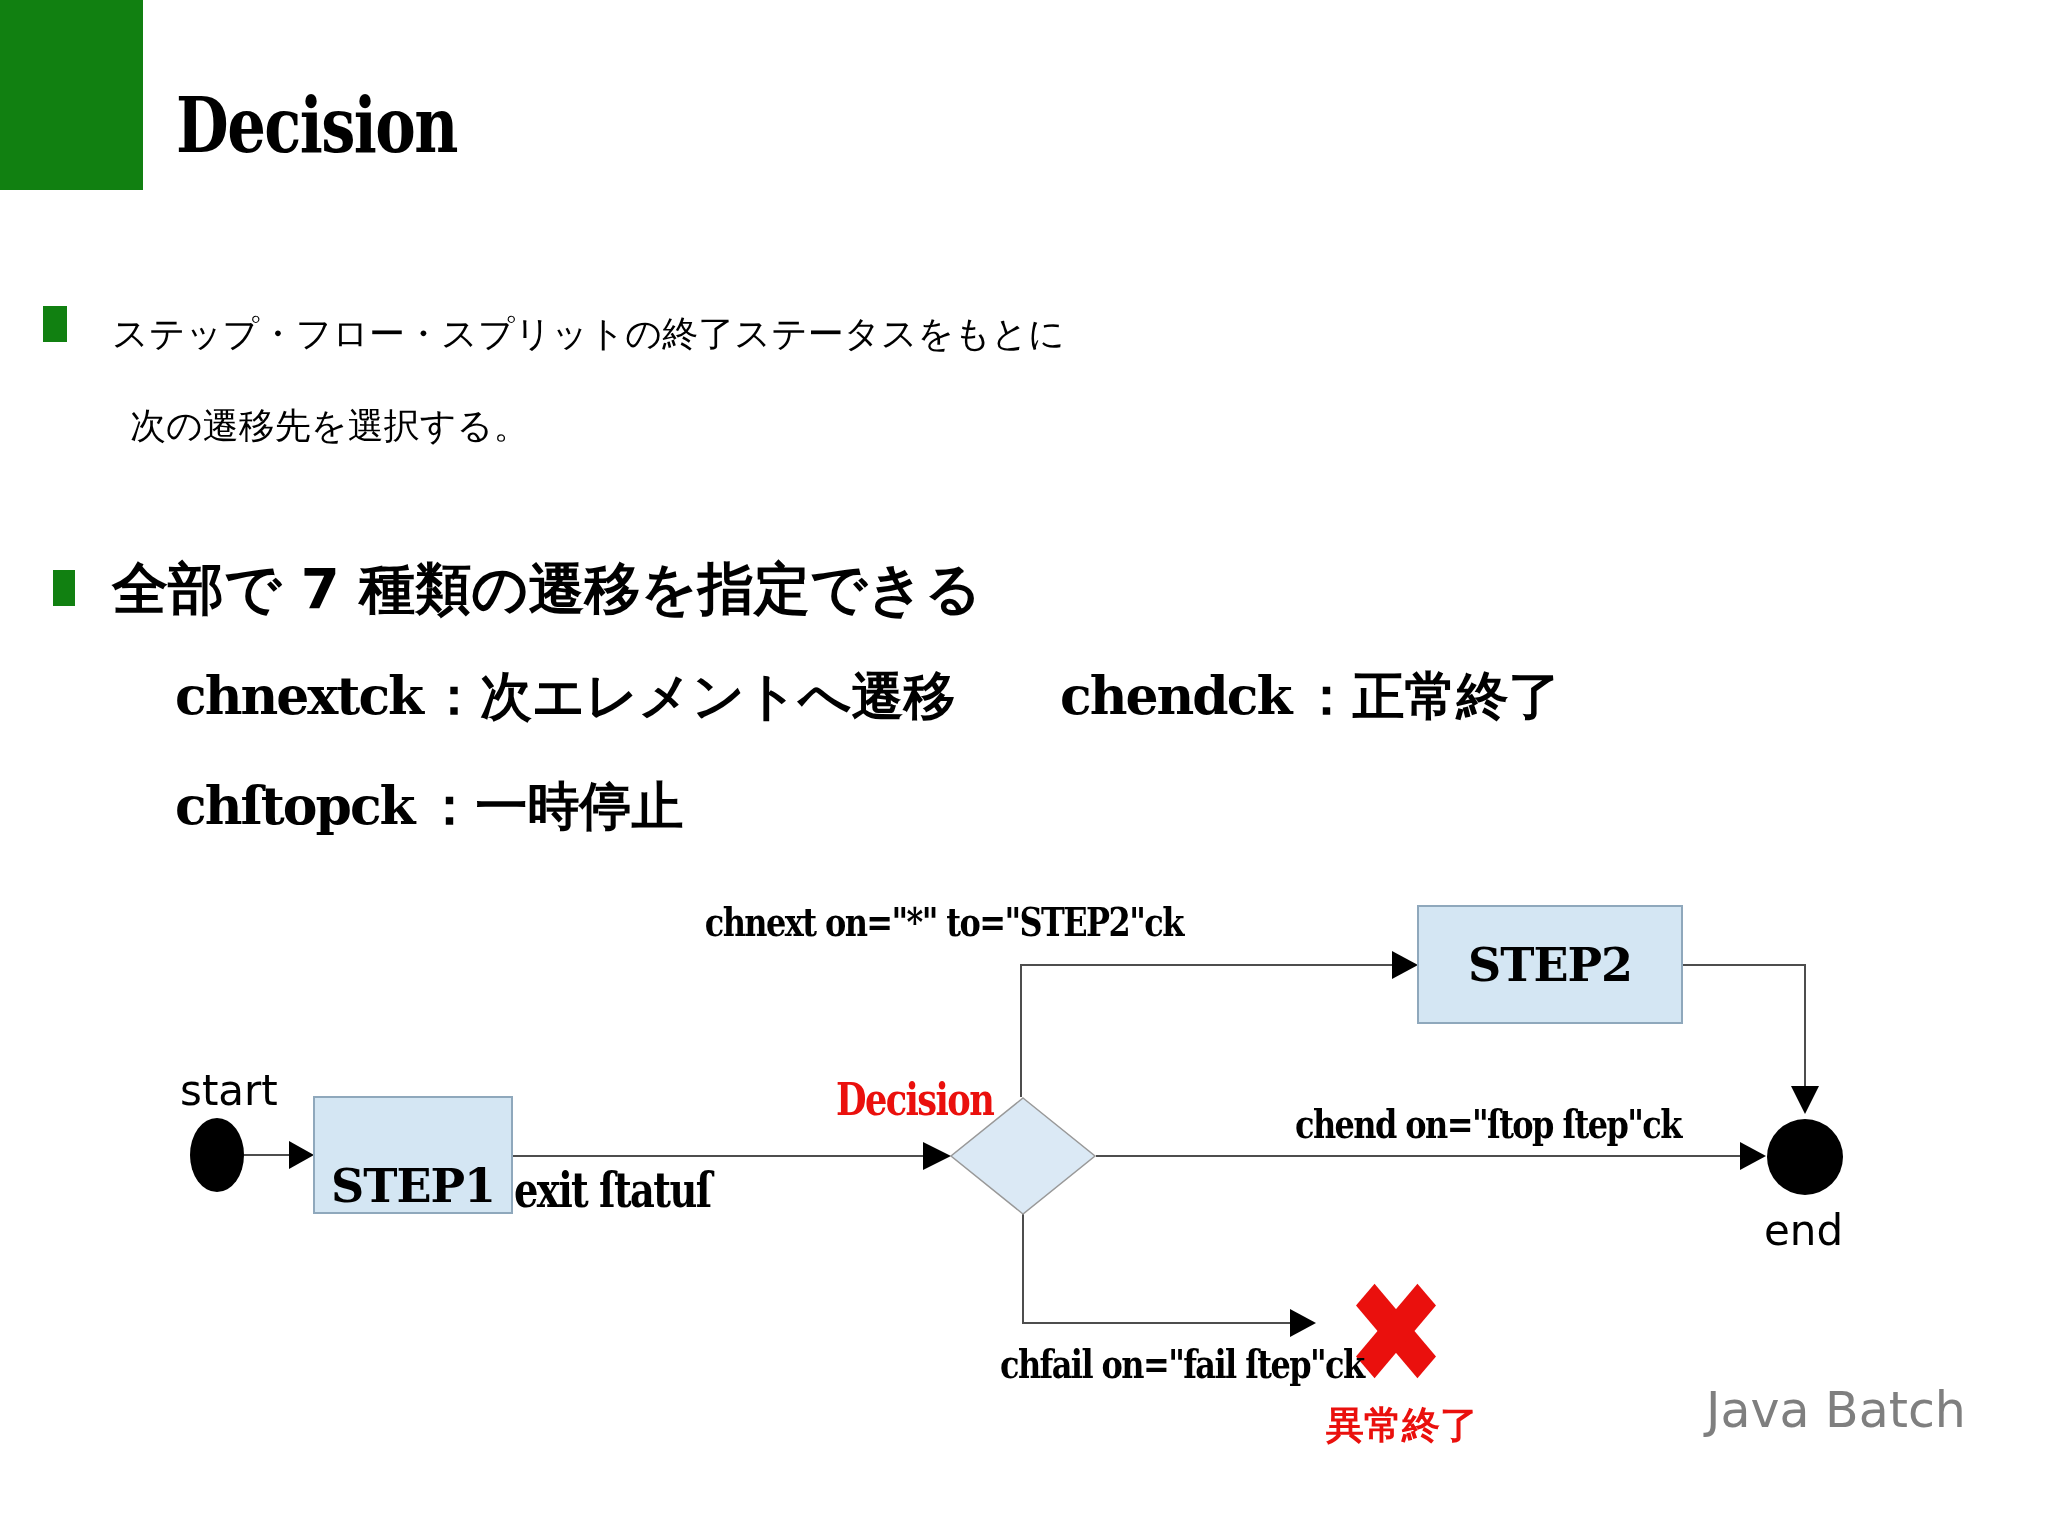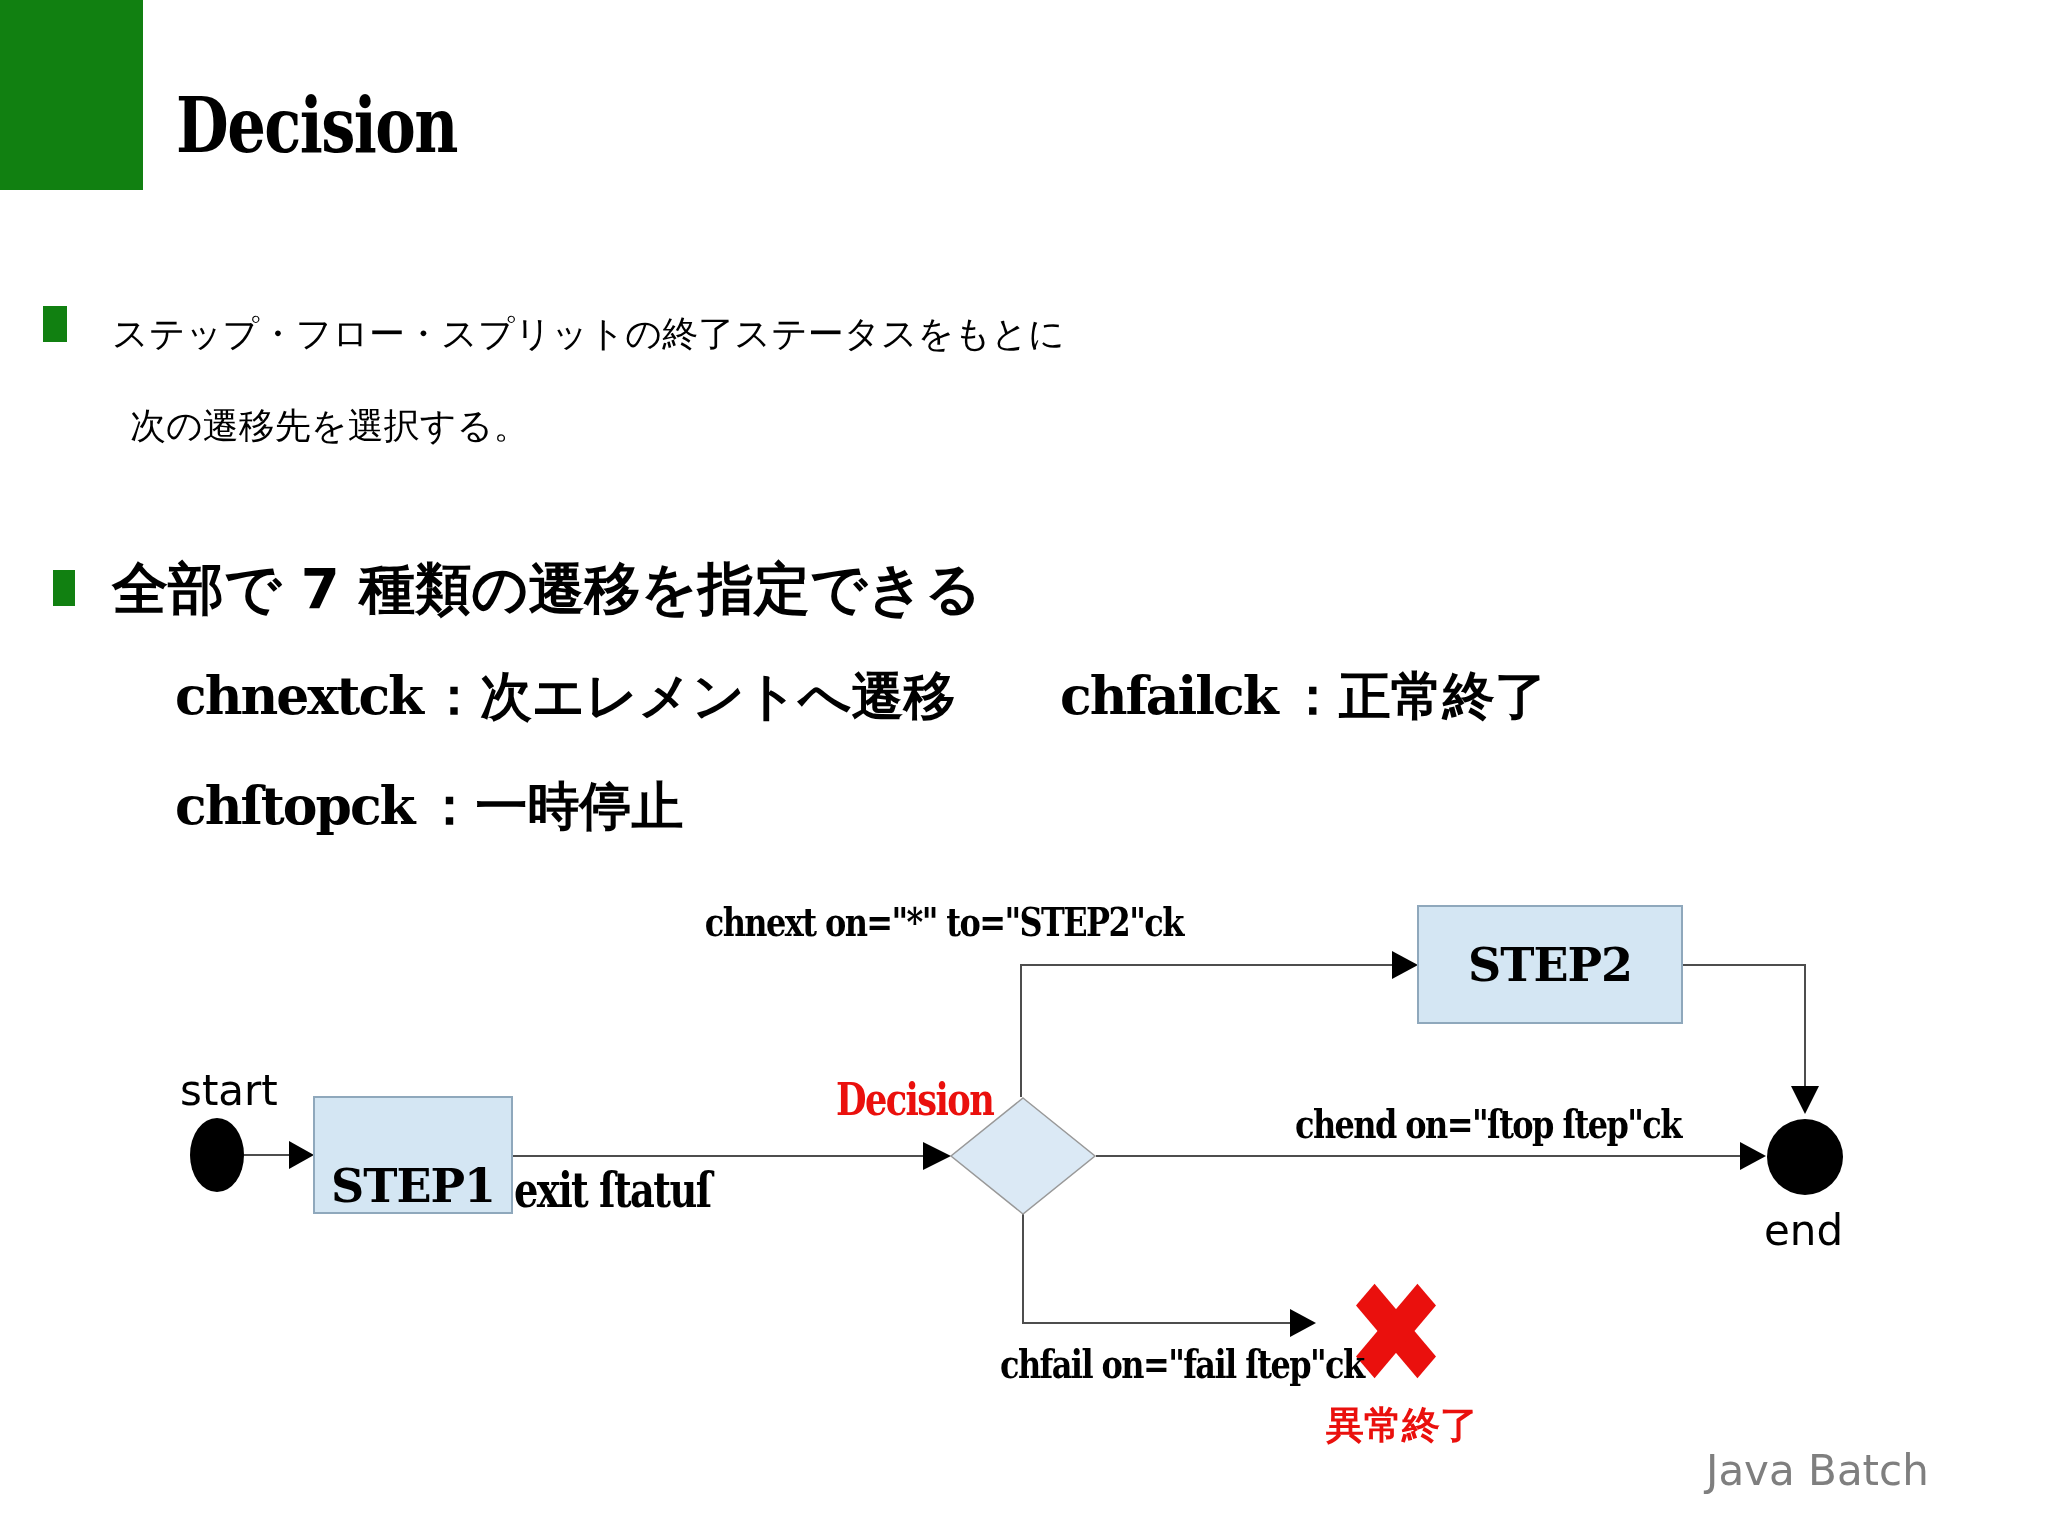--- a/index.html
+++ b/index.html
@@ -46,21 +46,21 @@
 
 <div class="bullet-sq" style="left: 53px; top: 570px; width: 22px; background-color: rgb(17, 128, 17);"></div>
 <div class="b2-text jp abs" style="left:112px;top:552px;">全部で 7 種類の遷移を指定できる</div>
 
 <div class="trow" style="top:662px;">
   <div class="tgroup1">
     <span class="ttag fraktur">chnextck</span>
     <span class="tdesc jp" style="margin-left:6px;">：次エレメントへ遷移</span>
   </div>
   <div class="tgroup2">
-    <span class="ttag fraktur">chfailck</span>
+    <span class="ttag fraktur">chendck</span>
     <span class="tdesc jp" style="margin-left:10px;">：正常終了</span>
   </div>
 </div>
 <div class="trow" style="top:772px;">
   <div class="tgroup2">
     <span class="ttag fraktur">chſtopck</span>
     <span class="tdesc jp" style="margin-left:10px;">：一時停止</span>
   </div>
 </div>
 
@@ -119,13 +119,13 @@
 </div>
 
 <div class="dlabel abs" style="left:1764px;top:1206px;font-size:42px;">end</div>
 
 <div class="dlabel fraktur abs" style="left:1000px;top:1340px;">
   <span class="squishL">chfail on="fail ſtep"ck</span>
 </div>
 
 <div class="dlabel jp abs" style="left: 1326px; top: 1400px; font-size: 38px; font-weight: 600; color: rgb(234, 16, 13);">異常終了</div>
 
-<div class="abs" style="left: 1706px; top: 1446px; font-size: 42px; color: rgb(127, 127, 127);">Java Batch</div>
+<div class="abs" style="left: 1706px; top: 1382px; font-size: 49px; color: rgb(127, 127, 127);">Java Batch</div>
 
 </body></html>

